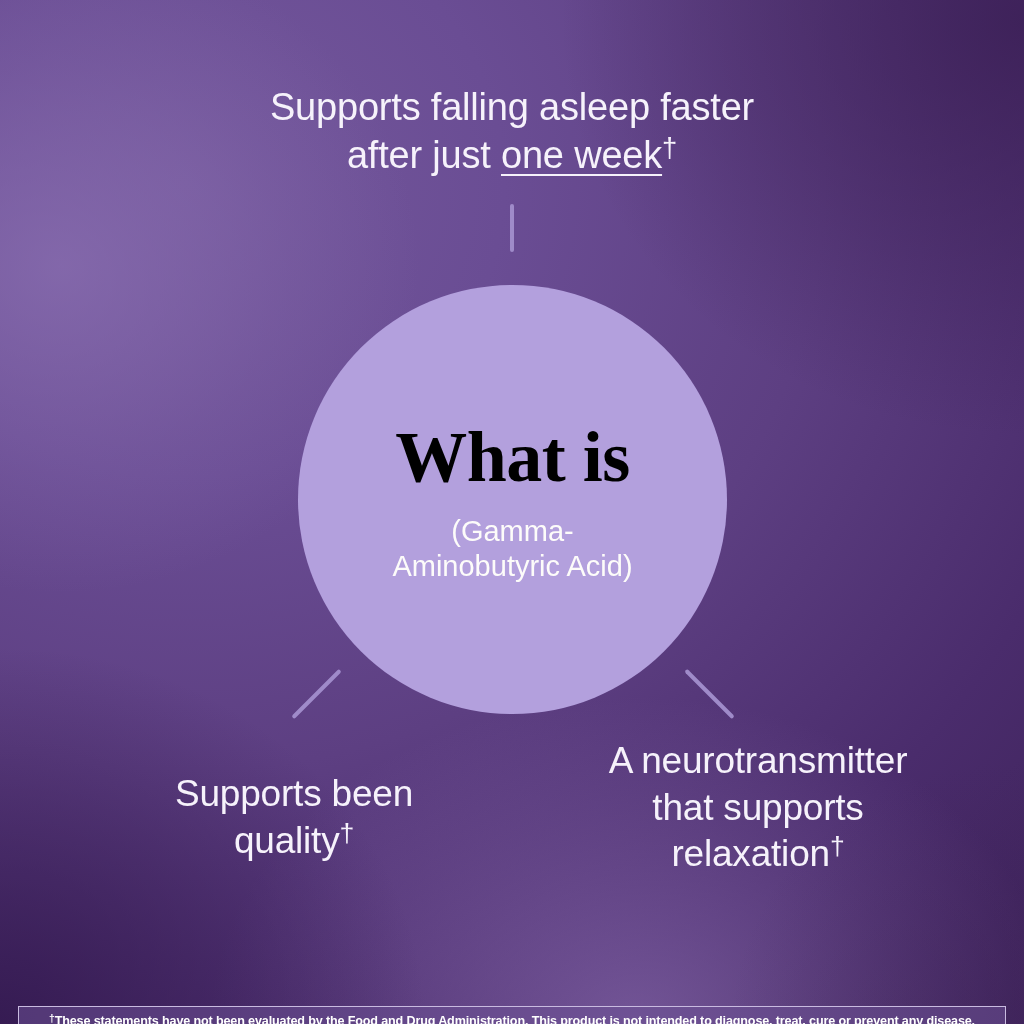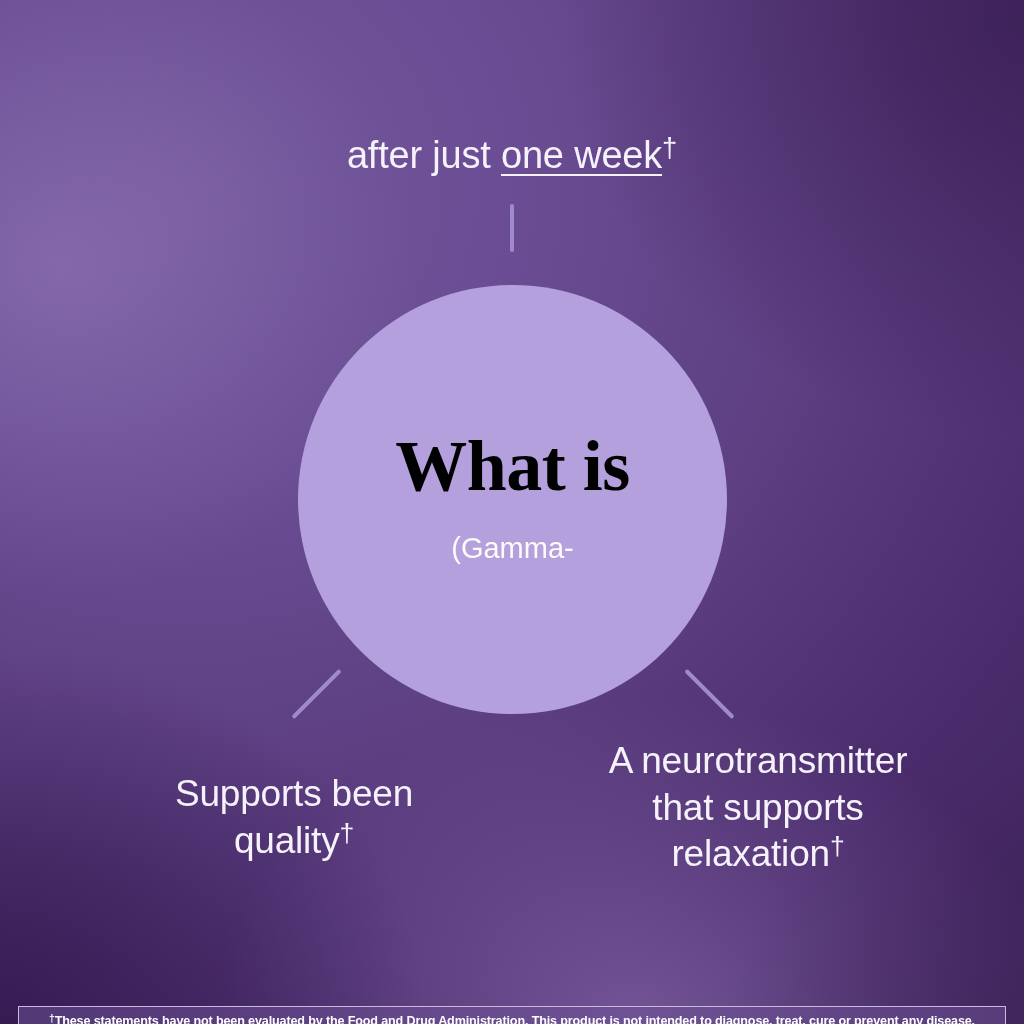--- a/index.html
+++ b/index.html
@@ -83,21 +83,21 @@
     letter-spacing: -0.5px;
     margin: 0;
     padding-top: 8px;
   }
   .circle-sub {
     font-family: "Liberation Sans", sans-serif;
     font-weight: 400;
     font-size: 29px;
     line-height: 1.22;
     color: #fdfcfa;
-    margin: 8px;
+    margin: 0;
     padding-top: 22px;
     max-width: 300px;
   }
 
   
   .callout {
     position: absolute;
     color: #f6f2fb;
     font-family: "Liberation Sans", sans-serif;
     font-weight: 400;
@@ -201,34 +201,35 @@
   <div class="bg-layer bg-base"></div>
   <div class="bg-layer bg-glow-left"></div>
   <div class="bg-layer bg-glow-bottom"></div>
   <div class="bg-layer bg-dark-tr"></div>
   <div class="bg-layer bg-dark-bl"></div>
   <div class="bg-layer bg-dark-br"></div>
 
   <div class="content">
 
     <div class="callout callout-top">
-      <br>
+      <span>Supports falling asleep faster</span><br>
       <span>after just </span><span class="u-underline">one week</span><span class="dagger">†</span>
     </div>
 
     <div class="connector connector-top"></div>
     <div class="connector connector-left"></div>
     <div class="connector connector-right"></div>
 
     <div class="center-circle">
       <div class="circle-title">
         <span>What is</span><br>
       </div>
       <div class="circle-sub">
         <span>(Gamma-</span><br>
+        <span>Aminobutyric Acid)</span>
       </div>
     </div>
 
     <div class="callout callout-left">
       <span>Supports been</span><br>
       <span>quality</span><span class="dagger">†</span>
     </div>
 
     <div class="callout callout-right">
       <span>A neurotransmitter</span><br>

